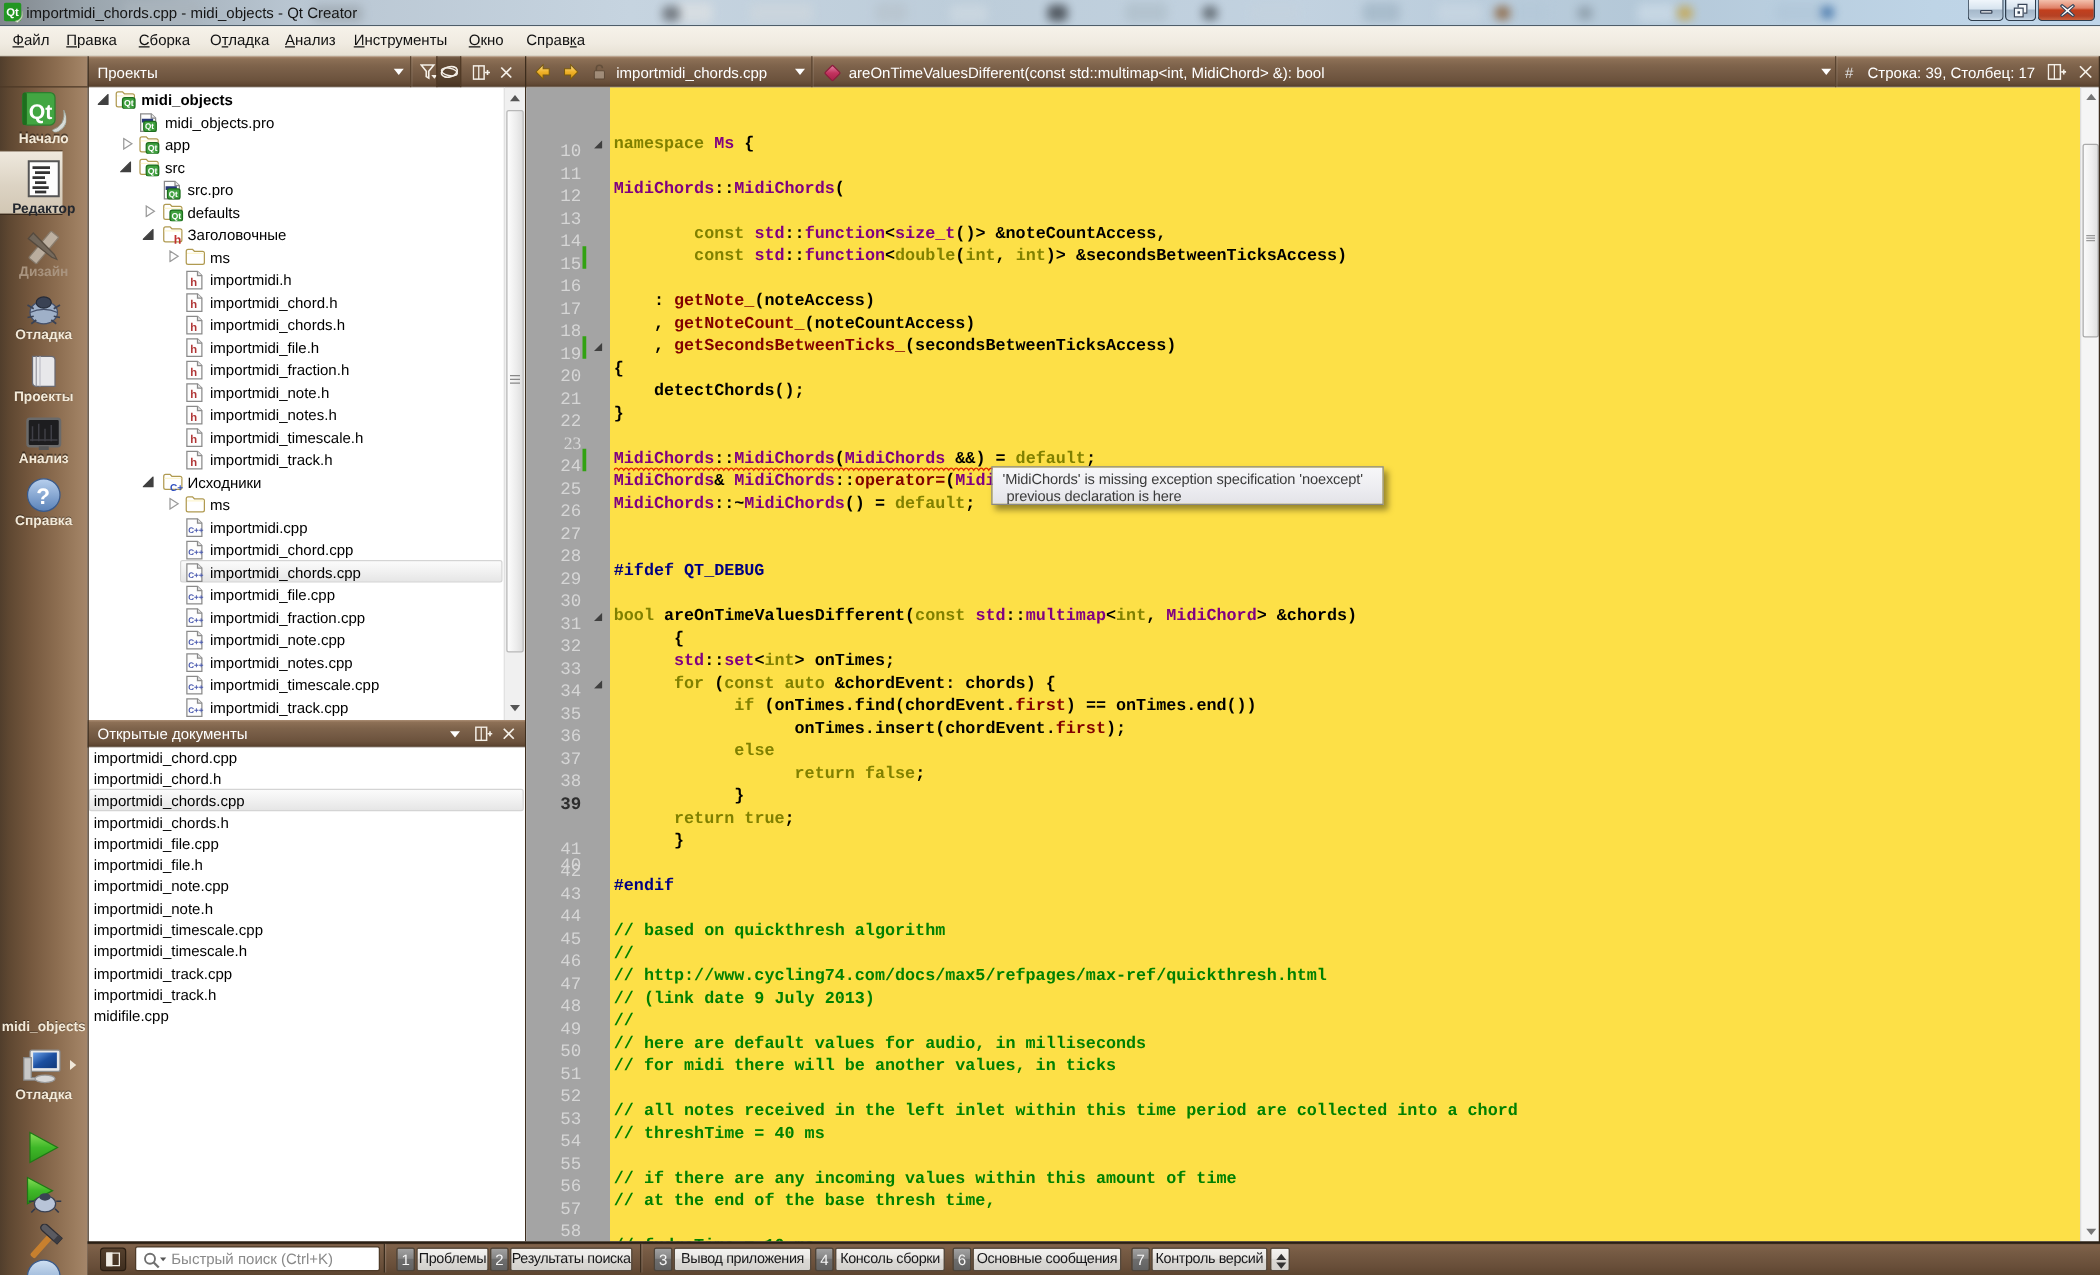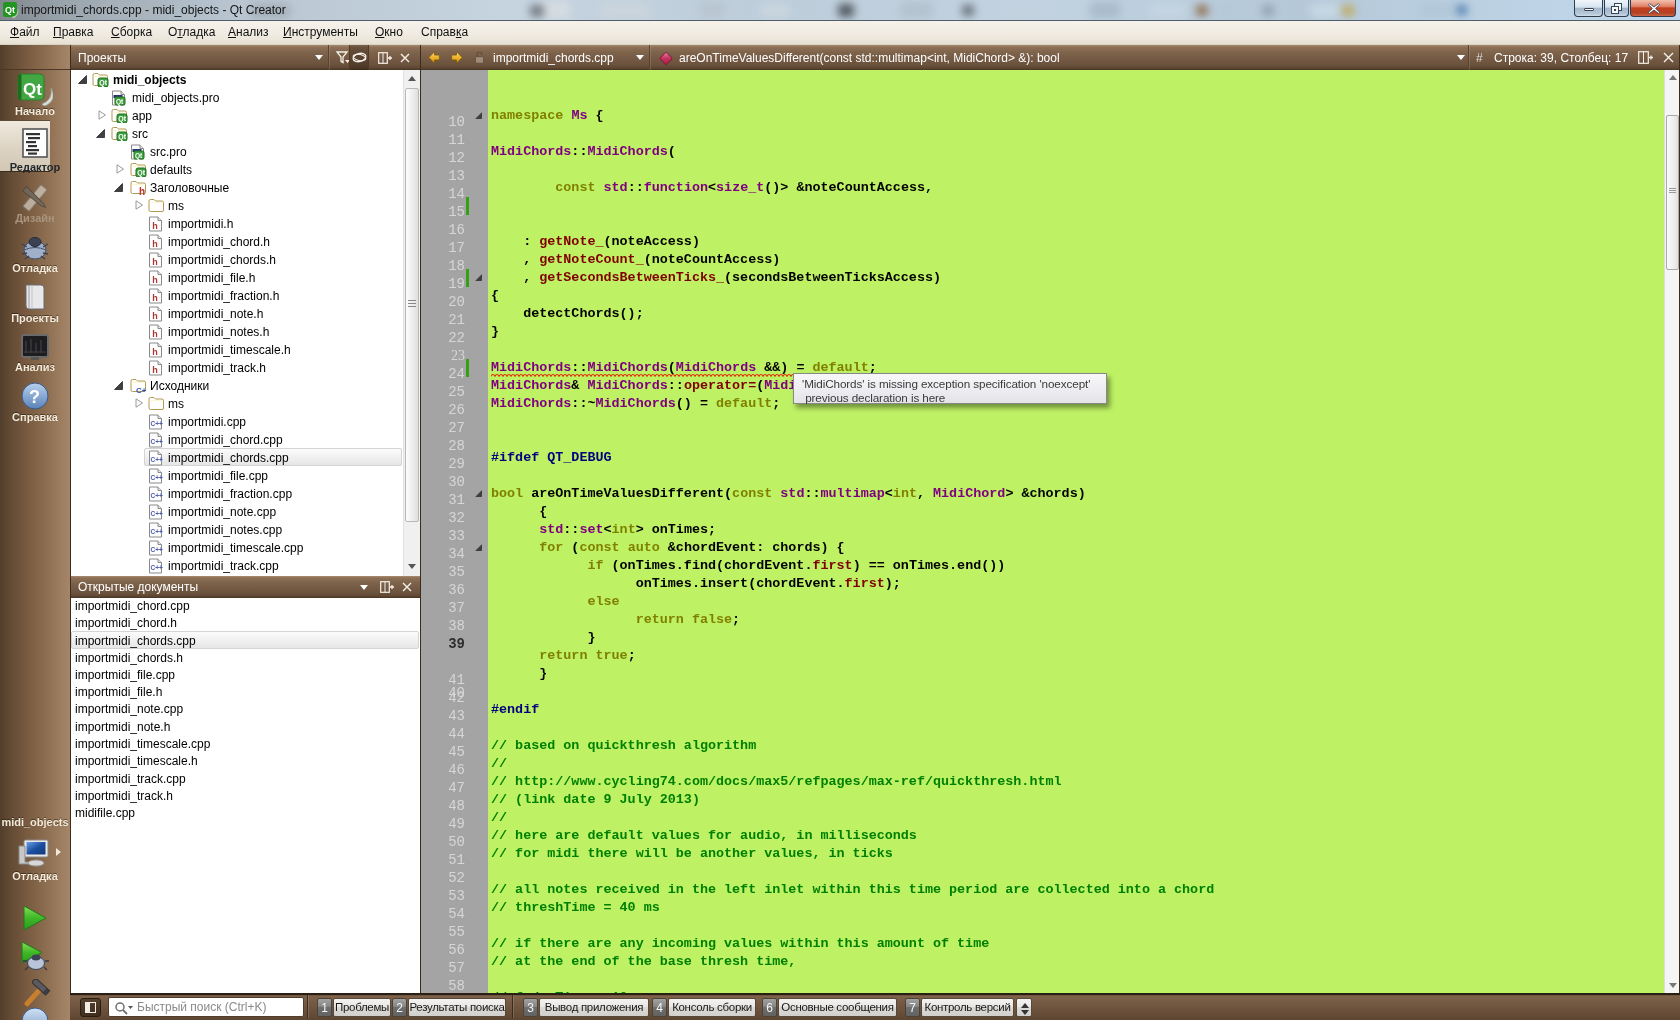--- a/index.html
+++ b/index.html
@@ -43,21 +43,21 @@
 #odhdr { left:70px; top:576px; width:350px; height:22px; border-bottom:1px solid #4c3826; }
 #odlist { left:71px; top:598px; width:349px; height:395px; background:#fff; overflow:hidden; }
 .vsplit { top:45px; width:1px; background:#3c2c1c; }
 .trow { position:absolute; font-size:12px; color:#000; white-space:pre; }
 .tsel { position:absolute; background:linear-gradient(180deg,#fbfbfb 0%,#f1f1f1 50%,#e6e6e6 100%);
   border:1px solid #d4d4d4; border-radius:2px; }
 .arrow-open { position:absolute; width:9px; height:9px; }
 .arrow-closed { position:absolute; width:9px; height:10px; }
 
 #gutter { left:421px; top:70px; width:67px; height:923px; background:#a4a4a4; }
-#codearea { left:488px; top:70px; width:1176px; height:923px; background:#bef264; overflow:hidden; }
+#codearea { left:488px; top:70px; width:1176px; height:923px; background:#fde047; overflow:hidden; }
 #esb { left:1664px; top:70px; width:15px; height:923px; background:#f5f5f5; border-left:1px solid #ddd; }
 #eright { left:1679px; top:45px; width:1px; height:975px; background:#3c2c1c; }
 .lnum { position:absolute; right:23px; font-family:"Liberation Mono",monospace; font-size:14px; color:#d6d6d6; line-height:18px;margin-top:42px; }
 .cline { position:absolute; left:3px; font-family:"Liberation Mono",monospace; font-size:13.4px; font-weight:bold; line-height:18px; white-space:pre; color:#000; }
 .kw { color:#808000; } .ty { color:#800080; } .fn { color:#800000; } .cm { color:#008000; } .pp { color:#000080; }
 .wavy { }
 .gbar { position:absolute; left:45px; width:3px; height:18px; background:#32a212; }
 .fold { position:absolute; left:54px; width:0; height:0;
   border-left:7px solid transparent; border-bottom:7px solid #3f3f3f; border-radius:1px; }
 
@@ -610,20 +610,21 @@
 <div class="gbar" style="top:289px"></div>
 <div class="fold" style="top:42px"></div>
 <div class="fold" style="top:204px"></div>
 <div class="fold" style="top:420px"></div>
 <div class="fold" style="top:474px"></div>
 </div>
 <div id="codearea" class="abs">
 <div class="cline" style="top:37px"><span class="kw">namespace</span> <span class="ty">Ms</span> {</div>
 <div class="cline" style="top:73px"><span class="ty">MidiChords</span>::<span class="ty">MidiChords</span>(</div>
 <div class="cline" style="top:109px">        <span class="kw">const</span> <span class="ty">std</span>::<span class="ty">function</span>&lt;<span class="ty">size_t</span>()&gt; &amp;noteCountAccess,</div>
+<div class="cline" style="top:127px">        <span class="kw">const</span> <span class="ty">std</span>::<span class="ty">function</span>&lt;<span class="kw">double</span>(<span class="kw">int</span>, <span class="kw">int</span>)&gt; &amp;secondsBetweenTicksAccess)</div>
 <div class="cline" style="top:163px">    : <span class="fn">getNote_</span>(noteAccess)</div>
 <div class="cline" style="top:181px">    , <span class="fn">getNoteCount_</span>(noteCountAccess)</div>
 <div class="cline" style="top:199px">    , <span class="fn">getSecondsBetweenTicks_</span>(secondsBetweenTicksAccess)</div>
 <div class="cline" style="top:217px">{</div>
 <div class="cline" style="top:235px">    detectChords();</div>
 <div class="cline" style="top:253px">}</div>
 <div class="cline" style="top:289px"><span class="wavy"><span class="ty">MidiChords</span>::<span class="ty">MidiChords</span>(<span class="ty">MidiChords</span> &amp;&amp;)</span> = <span class="kw">default</span>;</div>
 <div class="cline" style="top:307px"><span class="ty">MidiChords</span>&amp; <span class="ty">MidiChords</span>::<span class="fn">operator=</span>(<span class="ty">MidiChords</span> &amp;&amp;) = <span class="kw">default</span>;</div>
 <div class="cline" style="top:325px"><span class="ty">MidiChords</span>::~<span class="ty">MidiChords</span>() = <span class="kw">default</span>;</div>
 <div class="cline" style="top:379px"><span class="pp">#ifdef QT_DEBUG</span></div>

